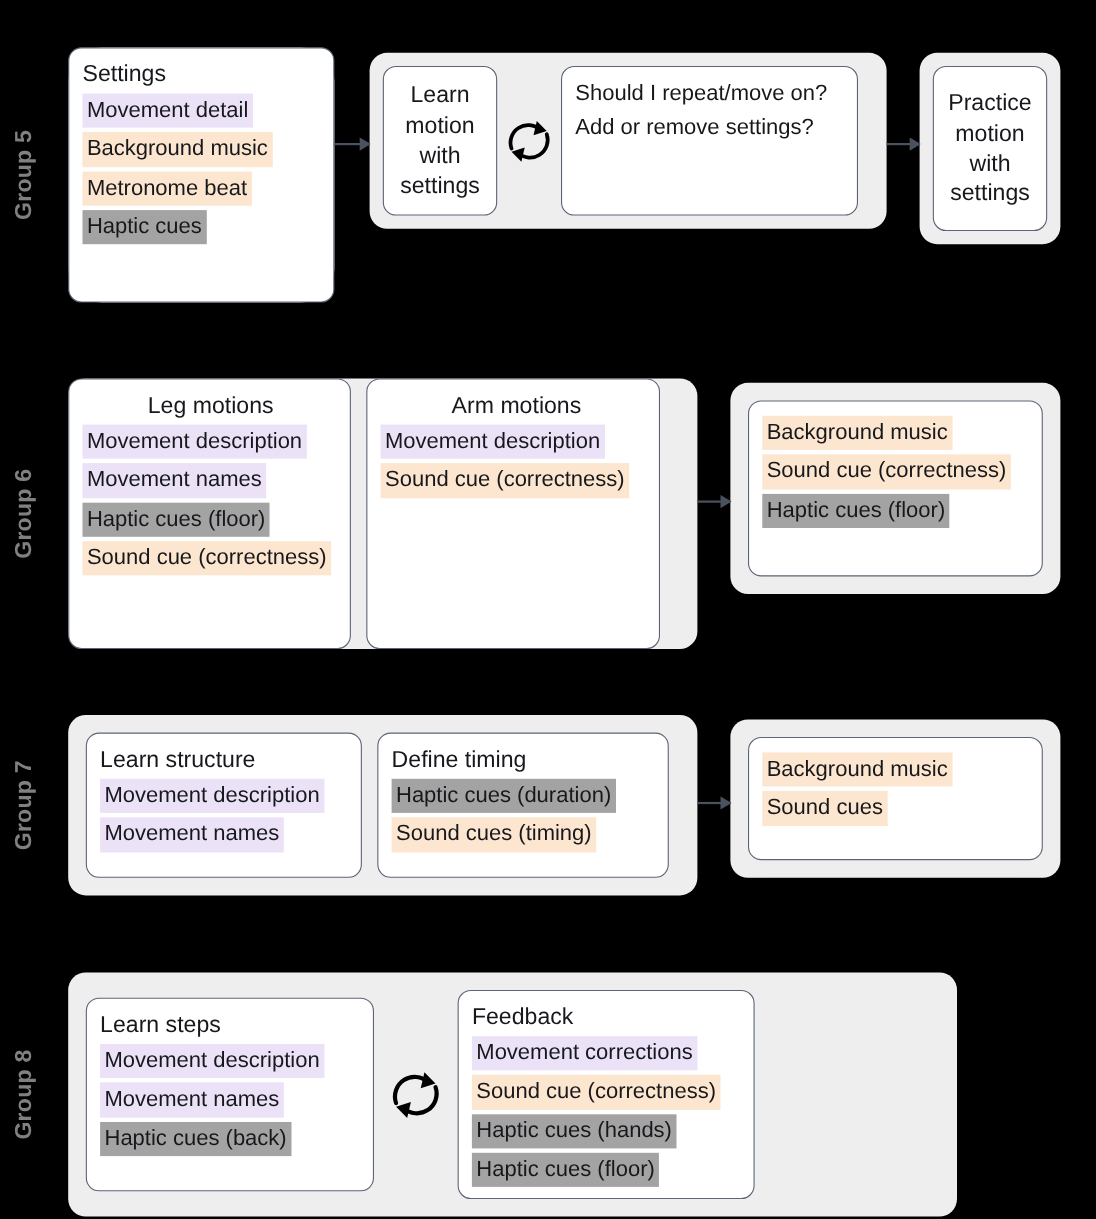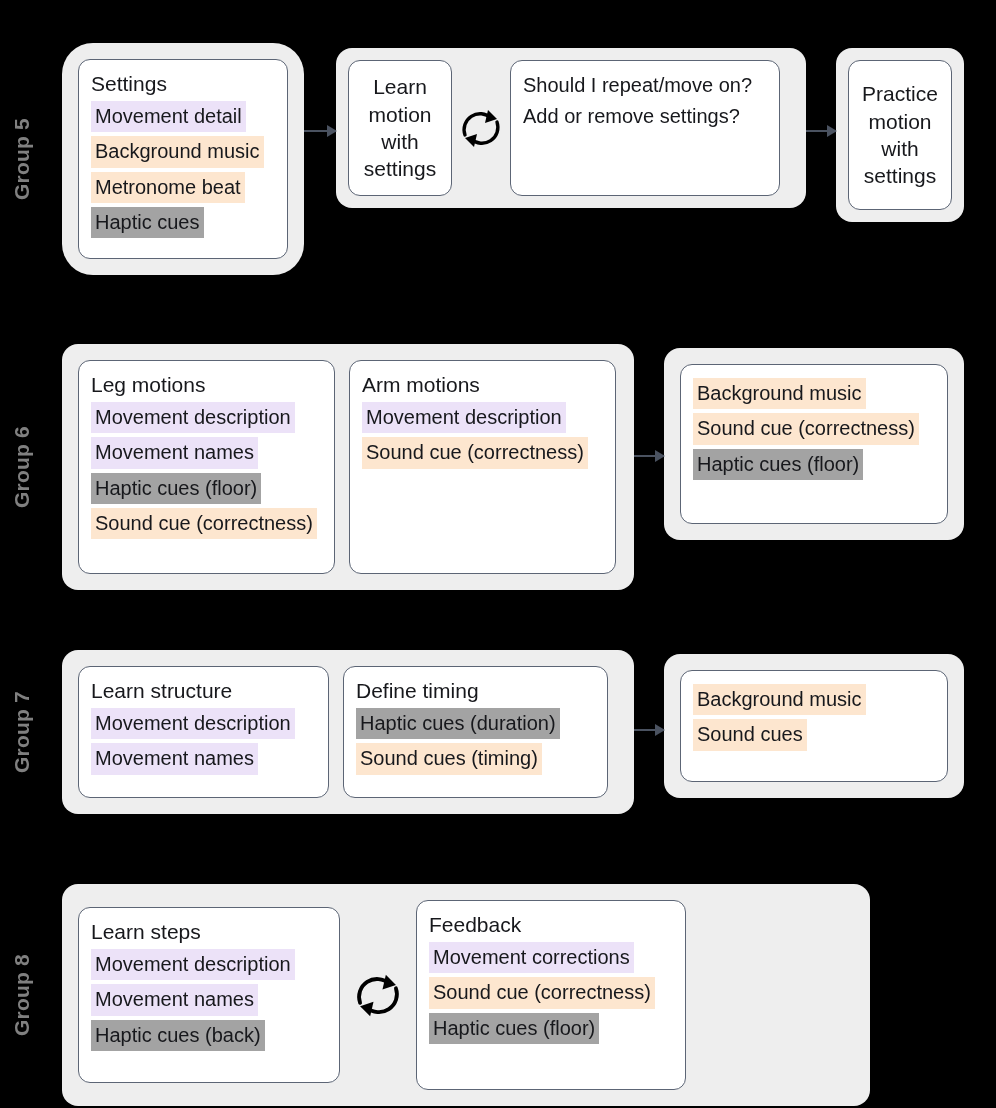--- a/index.html
+++ b/index.html
@@ -111,21 +111,21 @@
     border-bottom: 6.5px solid transparent;
   }
   .cycle { flex: none; display:flex; align-items:center; justify-content:center; }
 </style>
 </head>
 <body>
 
 <div class="group-row" style="left:0px; top:43px; width:996px;">
   <div class="group-label" style="height:232px; width:40px; margin-left:10px;">Group 5</div>
 
-  <div class="panel" style="margin-left:12px; width:242px; height:232px; padding:16px;border-radius:31px;">
+  <div class="panel" style="margin-left:12px; width:242px; height:232px; border-radius:31px;">
     <div class="card" style="width:100%; height:100%; padding:12px 12px 10px 12px; gap:4px;">
       <div class="card-title">Settings</div>
       <div class="chip lav">Movement detail</div>
       <div class="chip pch">Background music</div>
       <div class="chip pch">Metronome beat</div>
       <div class="chip cyn">Haptic cues</div>
     </div>
   </div>
 
   <div class="arrow" style="width:32px; margin-top:82px;">
@@ -161,21 +161,21 @@
   <div class="panel" style="width:128px; height:174px; padding:12px; margin-top:5px;">
     <div class="card card-center" style="width:100%; height:100%; padding:8px;">
       <div class="card-title">Practice motion with settings</div>
     </div>
   </div>
 </div>
 
 <div class="group-row" style="left:0px; top:344px; width:996px;">
   <div class="group-label" style="height:246px; width:40px; margin-left:10px;">Group 6</div>
 
-  <div class="panel" style="margin-left:12px; width:572px; height:246px; padding:16px; gap:14px;">
+  <div class="panel" style="margin-left:12px; width:572px; height:246px; gap:14px;text-align:center;">
     <div class="card" style="width:257px; height:100%; padding:12px 10px 10px 12px; gap:4px;">
       <div class="card-title">Leg motions</div>
       <div class="chip lav">Movement description</div>
       <div class="chip lav">Movement names</div>
       <div class="chip cyn">Haptic cues (floor)</div>
       <div class="chip pch">Sound cue (correctness)</div>
     </div>
 
     <div class="card" style="width:267px; height:100%; padding:12px 6px 10px 12px; gap:4px;">
       <div class="card-title">Arm motions</div>
@@ -245,16 +245,17 @@
         <polygon points="30,7 39,16 27,20" fill="#000"></polygon>
         <path d="M39 19 A16 16 0 0 1 13 36" fill="none" stroke="#000" stroke-width="3.4" stroke-linecap="round"></path>
         <polygon points="16,44 7,35 19,31" fill="#000"></polygon>
       </svg>
     </div>
 
     <div class="card" style="width:270px; height:190px; padding:12px 10px 10px 12px; gap:4px;">
       <div class="card-title">Feedback</div>
       <div class="chip lav">Movement corrections</div>
       <div class="chip pch">Sound cue (correctness)</div>
+      <div class="chip cyn">Haptic cues (hands)</div>
       <div class="chip cyn">Haptic cues (floor)</div>
     </div>
   </div>
 </div>
 
 </body></html>

